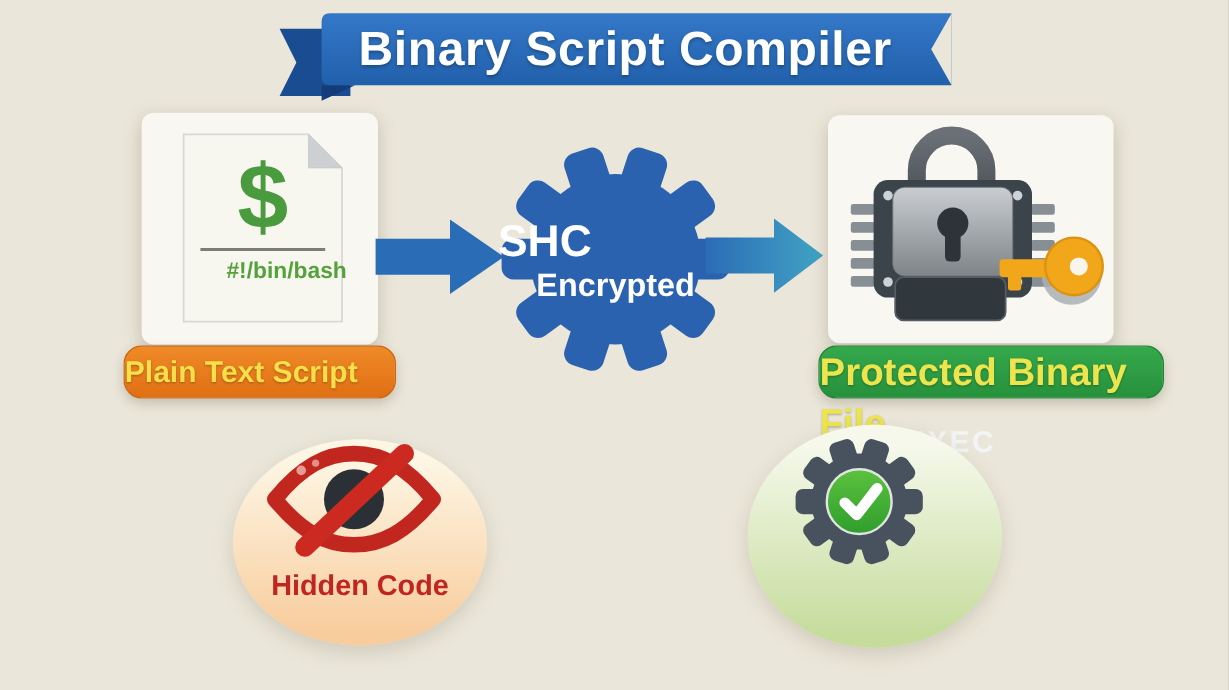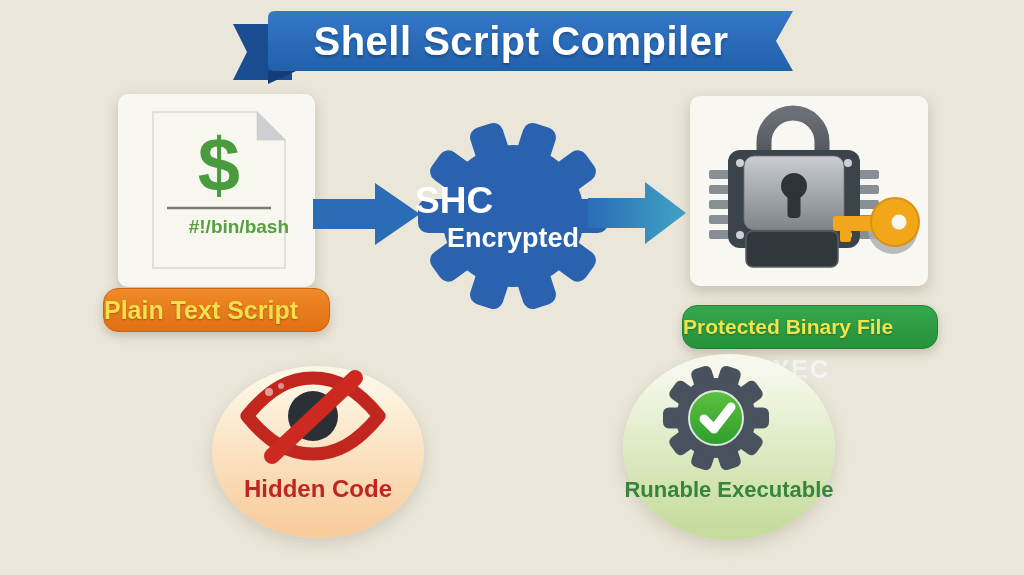--- a/index.html
+++ b/index.html
@@ -47,40 +47,40 @@
     font-weight:bold;color:#f6df49;
     text-shadow:0 1px 2px rgba(0,0,0,.30);
     box-shadow:0 4px 10px rgba(110,100,80,.30);
   }
   .tag-orange{
     left:103px;top:288px;width:227px;font-size:25px;
     background:linear-gradient(180deg,#f08a28,#e06f14);
     border:1px solid #c9650f;
   }
   .tag-green{
-    left:682px;top:305px;width:256px;font-size:21px;color:#ece54e;
+    left:682px;top:288px;width:288px;font-size:32px;color:#ece54e;
     background:linear-gradient(180deg,#35a84c,#27913c);
     border:1px solid #1f8333;
   }
   
   .arrow1-svg{left:310px;top:178px;width:114px;height:72px;}
   .arrow2-svg{left:583px;top:178px;width:108px;height:70px;}
   .gear-svg{left:415px;top:118px;width:196px;height:196px;}
   .gear-line1{
     left:415px;top:180px;width:196px;height:42px;
     color:#fff;font-size:37px;font-weight:bold;text-align:left;line-height:42px;
   }
   .gear-line2{
     left:415px;top:223px;width:196px;height:30px;
     color:#fff;font-size:27px;font-weight:bold;text-align:center;line-height:30px;
   }
   
   .feat{border-radius:50%;box-shadow:0 6px 16px rgba(120,110,85,.22);}
   .feat svg{position:absolute;left:0;top:0;}
-  .feat-1{left:212px;top:366px;width:212px;height:172px;
+  .feat-1{left:194px;top:366px;width:212px;height:172px;
     background:linear-gradient(180deg,#fdf6e4 10%,#f8cc9c 95%);}
   .feat-2{left:414px;top:352px;width:206px;height:190px;
     background:linear-gradient(180deg,#fefcf0 10%,#f0dd94 95%);}
   .feat-3{left:623px;top:354px;width:212px;height:186px;
     background:linear-gradient(180deg,#f5f8ea 10%,#c5dc9c 95%);}
   .feat-caption{
     position:absolute;left:0;width:100%;height:28px;
     text-align:center;line-height:28px;font-weight:bold;
   }
   .cap-1{top:109px;font-size:24px;color:#c0251f;}
@@ -97,21 +97,21 @@
       <linearGradient id="ribbonGrad" x1="0" y1="0" x2="0" y2="1">
         <stop offset="0" stop-color="#3478c8"></stop>
           <stop offset="1" stop-color="#2160ab"></stop>
       </linearGradient>
     </defs>
     <polygon points="292,24 233,24 247,52 233,80 292,80" fill="#1a4c92"></polygon>
     <polygon points="268,71 296,71 268,84" fill="#143c78"></polygon>
     <path d="M275,11 H793 V71 H275 Q268,71 268,64 V18 Q268,11 275,11 Z" fill="url(#ribbonGrad)"></path>
     <polygon points="793,11 776,41 793,71" fill="#eae6d9"></polygon>
   </svg>
-  <div class="abs banner-title">Shell Script Compiler</div>
+  <div class="abs banner-title">Binary Script Compiler</div>
 
   <div class="abs card card-left">
     <svg width="197" height="193" viewBox="0 0 197 193">
       <path d="M35,18 L139,18 L167,46 L167,174 L35,174 Z" fill="#f7f6ef" stroke="#d9d9d0" stroke-width="1.5"></path>
       <path d="M139,18 L167,46 L139,46 Z" fill="#ccd0d3" stroke="#c0c4c7" stroke-width="0.5"></path>
       <line x1="49" y1="114" x2="153" y2="114" stroke="#7d7d75" stroke-width="2.5"></line>
     </svg>
     <div class="abs dollar">$</div>
     <div class="abs shebang">#!/bin/bash</div>
   </div>
@@ -225,16 +225,15 @@
         <rect x="40" y="53.5" width="106" height="21" rx="6"></rect>
         <rect x="40" y="53.5" width="106" height="21" rx="6" transform="rotate(36 93 64)"></rect>
         <rect x="40" y="53.5" width="106" height="21" rx="6" transform="rotate(72 93 64)"></rect>
         <rect x="40" y="53.5" width="106" height="21" rx="6" transform="rotate(108 93 64)"></rect>
         <rect x="40" y="53.5" width="106" height="21" rx="6" transform="rotate(144 93 64)"></rect>
         <circle cx="93" cy="64" r="40"></circle>
       </g>
       <circle cx="93" cy="64" r="27" fill="url(#greenBtnGrad)" stroke="#dfe6e0" stroke-width="2"></circle>
       <path d="M81,65 L91,75 L108,53" fill="none" stroke="#ffffff" stroke-width="9" stroke-linecap="round" stroke-linejoin="round"></path>
     </svg>
-    <div class="feat-caption cap-3">Runable Executable</div>
   </div>
 
 </div>
 
 </body></html>

